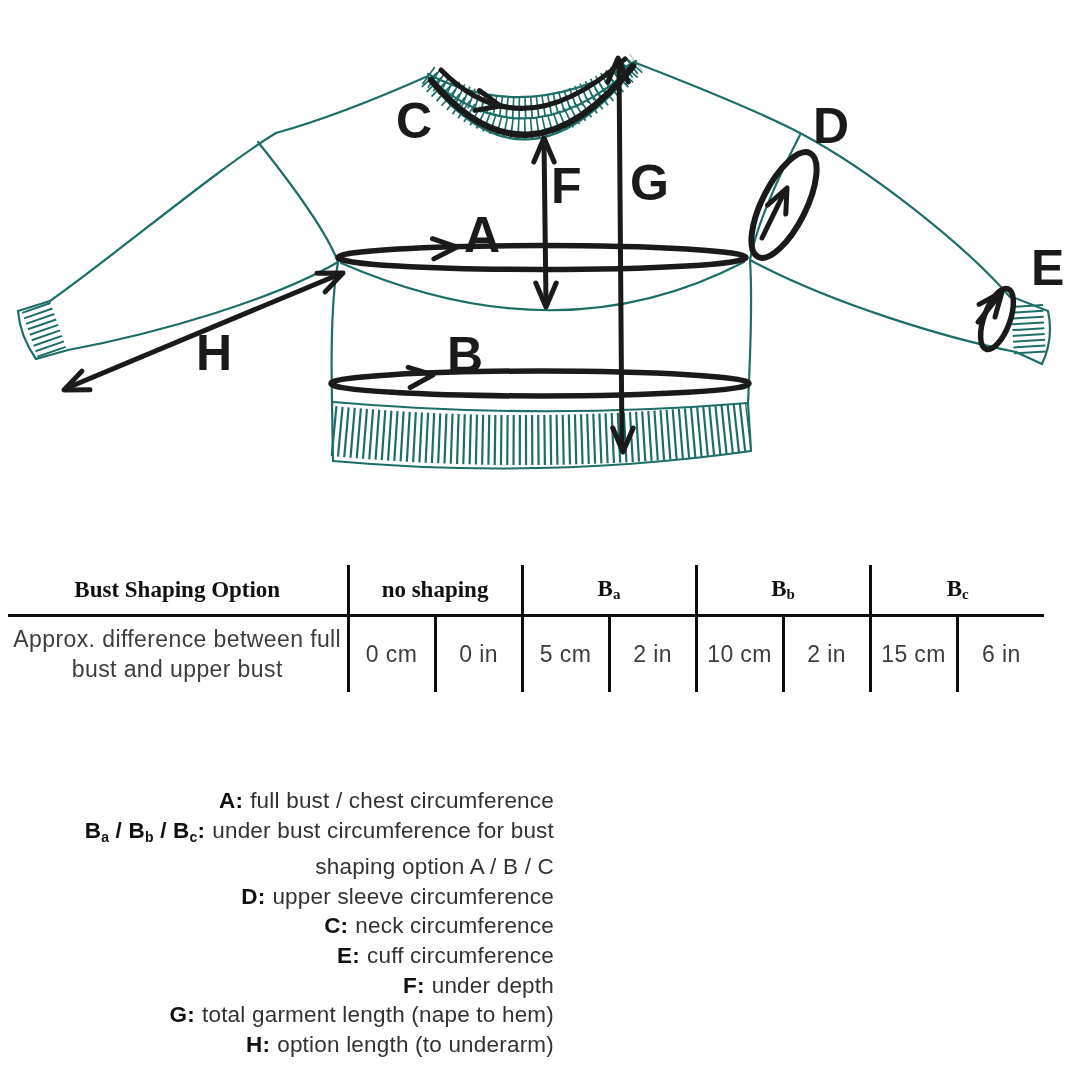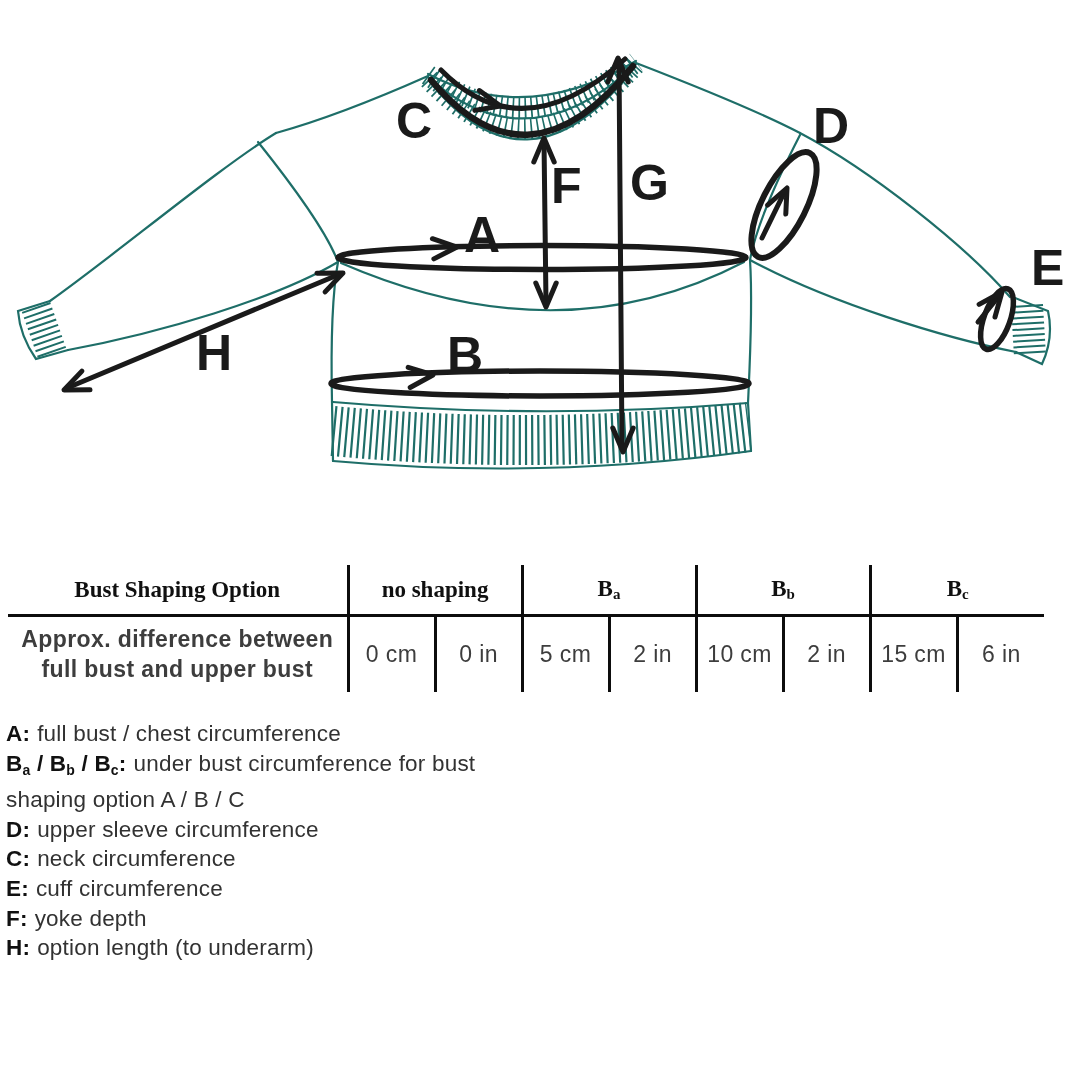--- a/index.html
+++ b/index.html
@@ -10,26 +10,26 @@
   
   table.size{position:absolute;left:8px;top:565px;width:1036px;border-collapse:collapse;
              table-layout:fixed;}
   tr.hdr th{height:49px;border-bottom:3px solid #0d0d0d;font-size:23px;font-weight:bold;
             color:#101010;padding:0;vertical-align:middle;text-align:center;font-family:Liberation Serif, serif;}
   th.grp{border-left:3px solid #0d0d0d;}
   th sub{font-size:15px;vertical-align:-0.2em;}
   tr.data td{height:75px;font-size:23px;color:#3d3d3d;text-align:center;vertical-align:middle;
              padding:0;letter-spacing:0.4px;}
   td.val{border-left:3px solid #0d0d0d;}
-  td.rowlbl{font-weight:bold;color:#0f0f0f;font-size:22.5px;line-height:1.28;
+  td.rowlbl{font-weight:normal;color:#0f0f0f;font-size:22.5px;line-height:1.28;
             letter-spacing:0;padding:0 3px;}
 
   
-  .legend{position:absolute;left:6px;top:719px;width:548px;font-size:22.5px;
-          line-height:29.7px;color:#323232;letter-spacing:0.2px;}
+  .legend{position:absolute;left:6px;top:786px;width:548px;font-size:22.5px;
+          line-height:29.7px;color:#323232;letter-spacing:0.2px;text-align:right;}
   .legend .k{font-weight:bold;color:#111;margin-right:7px;}
   .legend .k sub{font-size:14px;vertical-align:-0.25em;}
 </style>
 </head>
 <body>
 
 <div id="page">
 
   <svg id="schematic" width="1080" height="545" viewBox="0 0 1080 545">
 
@@ -156,17 +156,18 @@
     </tr>
   </tbody>
     </table>
 
   <div class="legend">
     <div class="lg"><b class="k">A:</b><span>full bust / chest circumference</span></div>
     <div class="lg"><b class="k"><span>B</span><sub>a</sub><span> / B</span><sub>b</sub><span> / B</span><sub>c</sub><span>:</span></b><span>under bust circumference for bust shaping option A / B / C</span></div>
     <div class="lg"><b class="k">D:</b><span>upper sleeve circumference</span></div>
     <div class="lg"><b class="k">C:</b><span>neck circumference</span></div>
     <div class="lg"><b class="k">E:</b><span>cuff circumference</span></div>
-    <div class="lg"><b class="k">F:</b><span>yoke depth</span></div>
+    <div class="lg"><b class="k">F:</b><span>under depth</span></div>
+    <div class="lg"><b class="k">G:</b><span>total garment length (nape to hem)</span></div>
     <div class="lg"><b class="k">H:</b><span>option length (to underarm)</span></div>
   </div>
 
 </div>
 
 </body></html>

